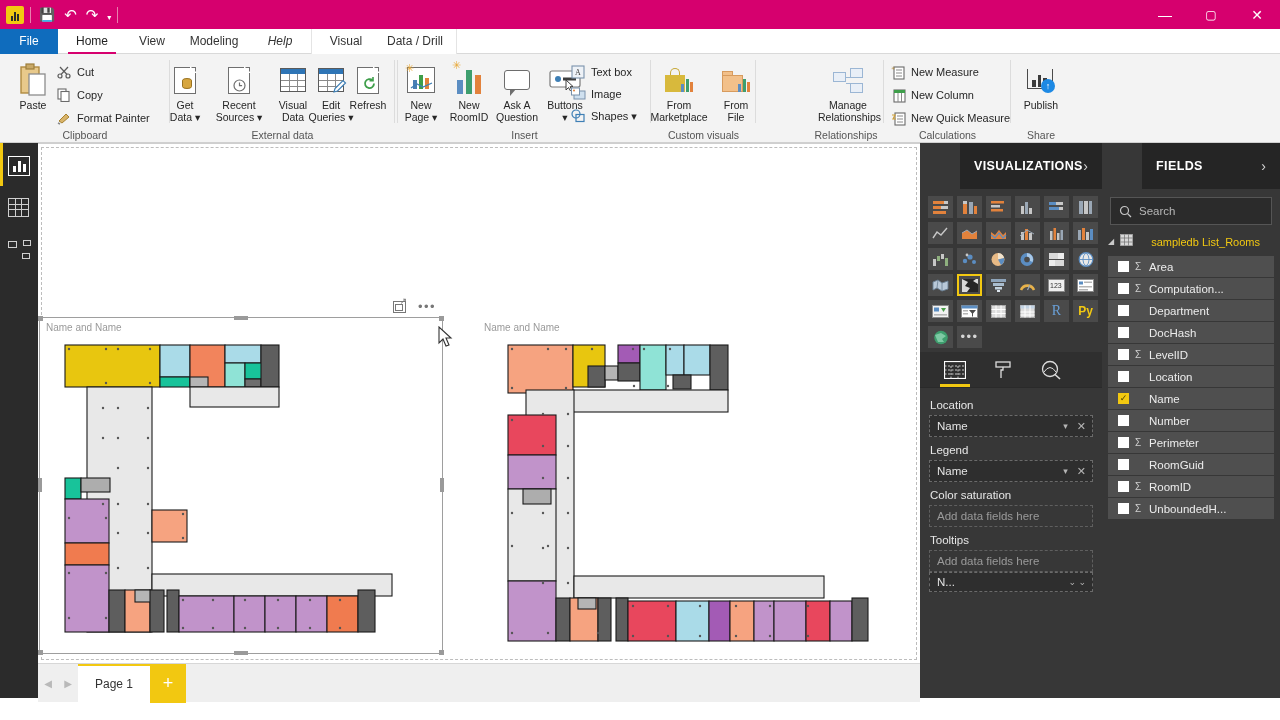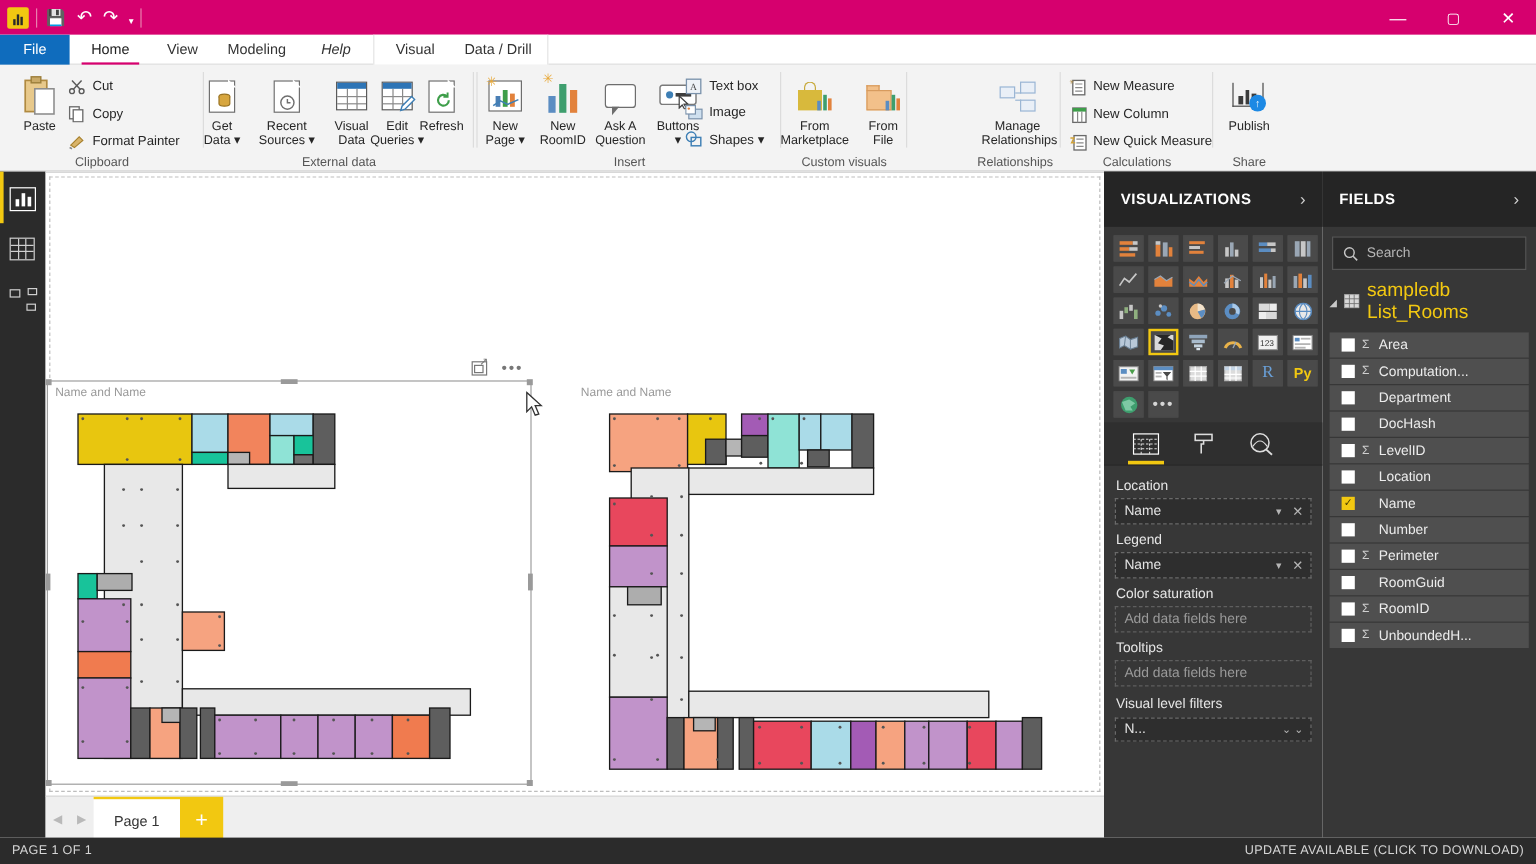--- a/index.html
+++ b/index.html
@@ -189,21 +189,21 @@
   .pagetab { height:39px; min-width:72px; padding:0 16px; background:#fff; border-top:2px solid #f2c811;
              display:flex; align-items:center; justify-content:center; font-size:12px; color:#333; }
   .pageadd { width:36px; height:39px; background:#f2c811; display:flex; align-items:center;
              justify-content:center; color:#fff; font-size:18px; }
 
   
   .pane { position:absolute; top:143px; height:555px; background:#373737; }
   .pane.viz { left:920px; width:182px; }
   .pane.fields { left:1102px; width:178px; }
   .panehdr { height:46px; background:#252525; display:flex; align-items:center;
-             padding:0 14px; justify-content:space-between; }
+             padding:0 14px; justify-content:space-between;margin-left:40px; }
   .panehdr .t { color:#fff; font-size:12.5px; font-weight:bold; letter-spacing:.4px; }
   .panehdr .c { color:#d2d2d2; font-size:14px; }
 
   .vizgrid { padding:7px 6px 4px 8px; display:grid; grid-template-columns:repeat(6, 25px);
              gap:4px 4px; }
   .vizcell { width:25px; height:22px; background:#4a4a4a; border:1px solid #4a4a4a; position:relative;
              display:flex; align-items:center; justify-content:center; }
   .vizcell.sel { border:2px solid #f2c811; }
   .vizcell svg { display:block; }
 
@@ -225,21 +225,21 @@
   .filterbox { margin:0 9px; height:20px; border:1px dashed #6a6a6a; background:#2e2e2e;
                display:flex; align-items:center; justify-content:space-between; padding:0 6px 0 7px;
                color:#e4e4e4; font-size:11.5px; }
 
   .searchbox { margin:8px 8px 0 8px; height:28px; background:#2b2b2b; border:1px solid #555;
                display:flex; align-items:center; gap:7px; padding:0 8px; }
   .searchbox .ph { color:#b6b6b6; font-size:11.5px; }
 
   .tablehdr { display:flex; align-items:center; gap:6px; padding:9px 0 6px 6px; }
   .tablehdr .caret { color:#c9c9c9; font-size:8px; }
-  .tablehdr .tname { color:#f2c811; font-size:16px; }
+  .tablehdr .tname { color:#f2c811; font-size:11px;margin-left:12px; }
 
   .fieldrow { height:21px; margin:1px 6px; background:#4f4f4f; display:flex; align-items:center;
               gap:6px; padding-left:10px; color:#ececec; font-size:11.5px; }
   .cbx { width:11px; height:11px; background:#fff; flex:0 0 auto; }
   .cbx.on { background:#f2c811; color:#4a3d00; font-size:9px; text-align:center; line-height:11px; }
   .sig { color:#cfcfcf; font-size:10px; width:8px; }
 
   
   .statusbar { position:absolute; left:0; bottom:0; width:1280px; height:22px; background:#2b2b2b;
                display:flex; align-items:center; justify-content:space-between; padding:0 10px; }
@@ -1095,21 +1095,20 @@
       <div class="wellbox empty">
         <span>Add data fields here</span>
       </div>
 
       <div class="welllabel">Tooltips</div>
       <div class="wellbox empty">
         <span>Add data fields here</span>
       </div>
     </div>
 
-    <div class="filtersub">Visual level filters</div>
     <div class="filterbox">
       <span>N...</span>
       <span style="font-size:9px;color:#b5b5b5;">⌄ ⌄</span>
     </div>
   </div>
 
   <div class="pane fields">
     <div class="panehdr">
       <span class="t">FIELDS</span>
       <span class="c">›</span>
@@ -1191,18 +1190,14 @@
           <span>RoomID</span>
         </div>
       <div class="fieldrow">
           <span class="cbx"></span>
           <span class="sig">Σ</span>
           <span>UnboundedH...</span>
         </div>
     </div>
   </div>
 
-  <div class="statusbar">
-    <span class="s">PAGE 1 OF 1</span>
-    <span class="s">UPDATE AVAILABLE (CLICK TO DOWNLOAD)</span>
-  </div>
 
 </div>
 
 </body></html>

